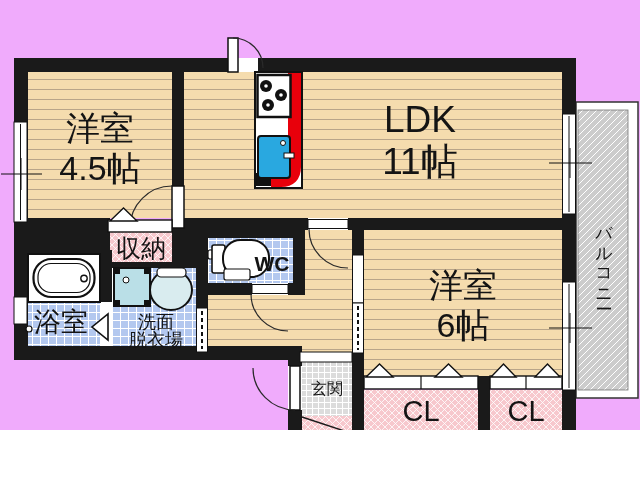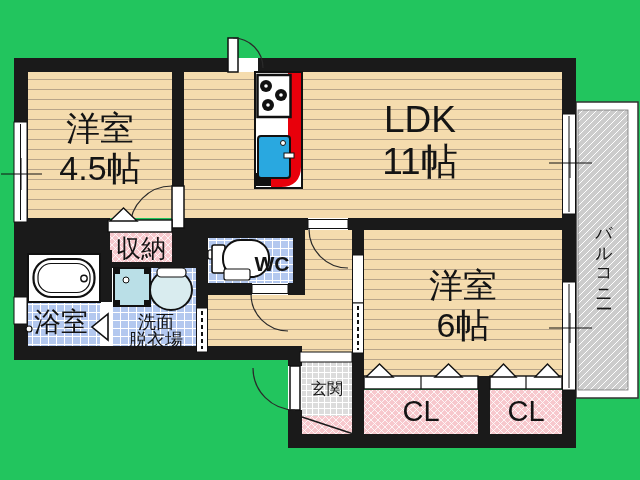--- a/index.html
+++ b/index.html
@@ -1,16 +1,16 @@
 <!DOCTYPE html>
 <html><head>
 <meta charset="utf-8">
 <style>
   html,body{margin:0;padding:0;background:#ffffff;}
-  .stage{position:relative;width:640px;height:480px;background:#22c55e;overflow:hidden;
+  .stage{position:relative;width:640px;height:430px;background:#f0abfc;overflow:hidden;
          font-family:"Liberation Sans","DejaVu Sans",sans-serif;}
   svg text{font-family:"Liberation Sans","DejaVu Sans",sans-serif;fill:#141414;}
   .vtext{writing-mode:vertical-rl;}
 </style>
 </head>
 <body>
 
 <div class="stage">
 <svg width="640" height="480" viewBox="0 0 640 480">
   <defs>

